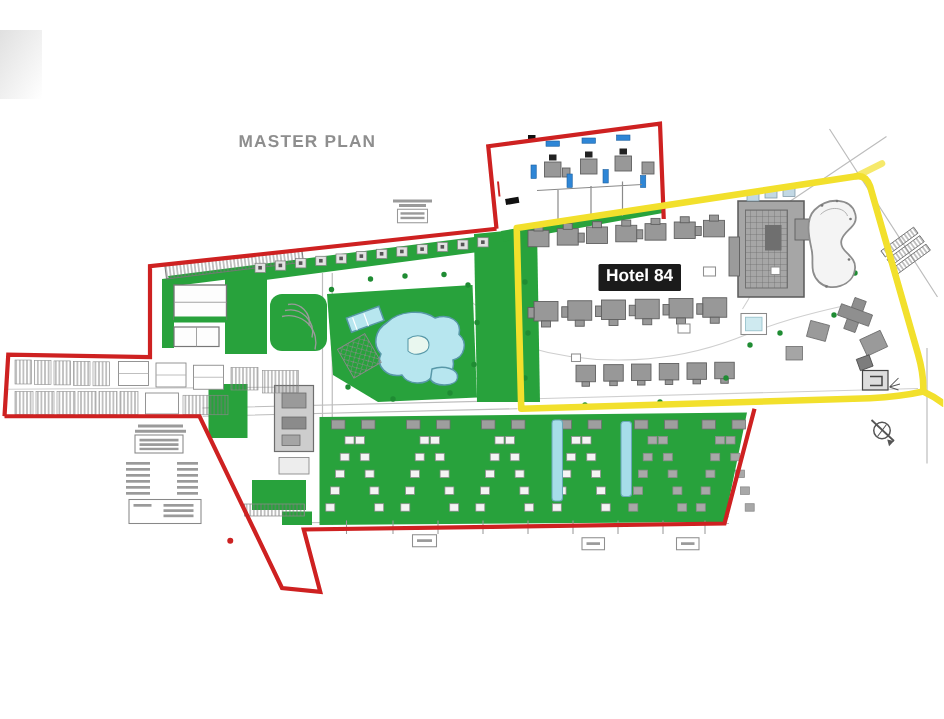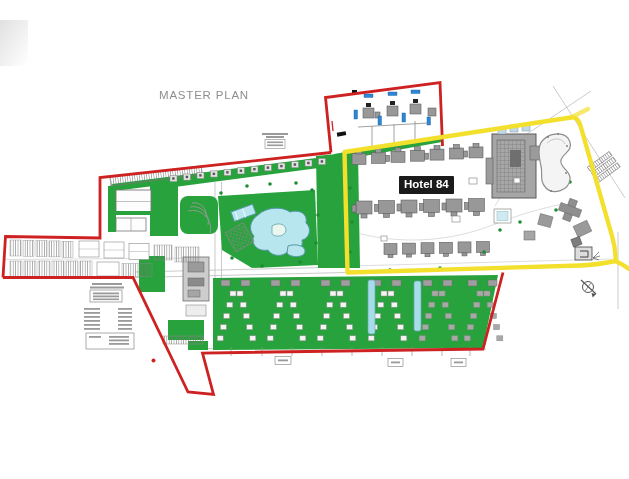--- a/index.html
+++ b/index.html
@@ -12,21 +12,21 @@
   .lap{fill:var(--lap-pool-blue);stroke:#6aa9b8;stroke-width:.7;}
   .vpool{fill:var(--villa-pool-blue);stroke:#1b5f9e;stroke-width:.4;}
   .bld{fill:#989898;stroke:#606060;stroke-width:.6;}
   .road{fill:none;stroke:#bdbdbd;stroke-width:.8;}
   .roadl{fill:none;stroke:#cfcfcf;stroke-width:.7;}
   .red{fill:none;stroke:var(--boundary-red);stroke-width:2.8;stroke-linejoin:miter;}
   .yellow{fill:none;stroke:var(--parcel-yellow);stroke-width:4.4;stroke-linejoin:round;stroke-linecap:round;}
   .bar{fill:#9a9a9a;}
   .tinybox{fill:#ffffff;stroke:#8f8f8f;stroke-width:.7;}
   .title{position:absolute;left:159px;top:89px;font-size:11.5px;letter-spacing:.8px;
-         color:var(--title-gray);font-weight:400;}
+         color:var(--title-gray);font-weight:700;}
   .hotel-label{position:absolute;left:399px;top:176px;background:var(--hotel-label-bg);
          color:var(--hotel-label-text);font-size:11.5px;font-weight:bold;
          padding:2px 5px 3px 5px;border-radius:1px;line-height:13px;text-align:center;}
 </style>
 </head>
 <body>
 
 <div class="stage">
 <svg id="plan-svg" width="629" height="479" viewBox="0 0 629 479">
   <defs>

